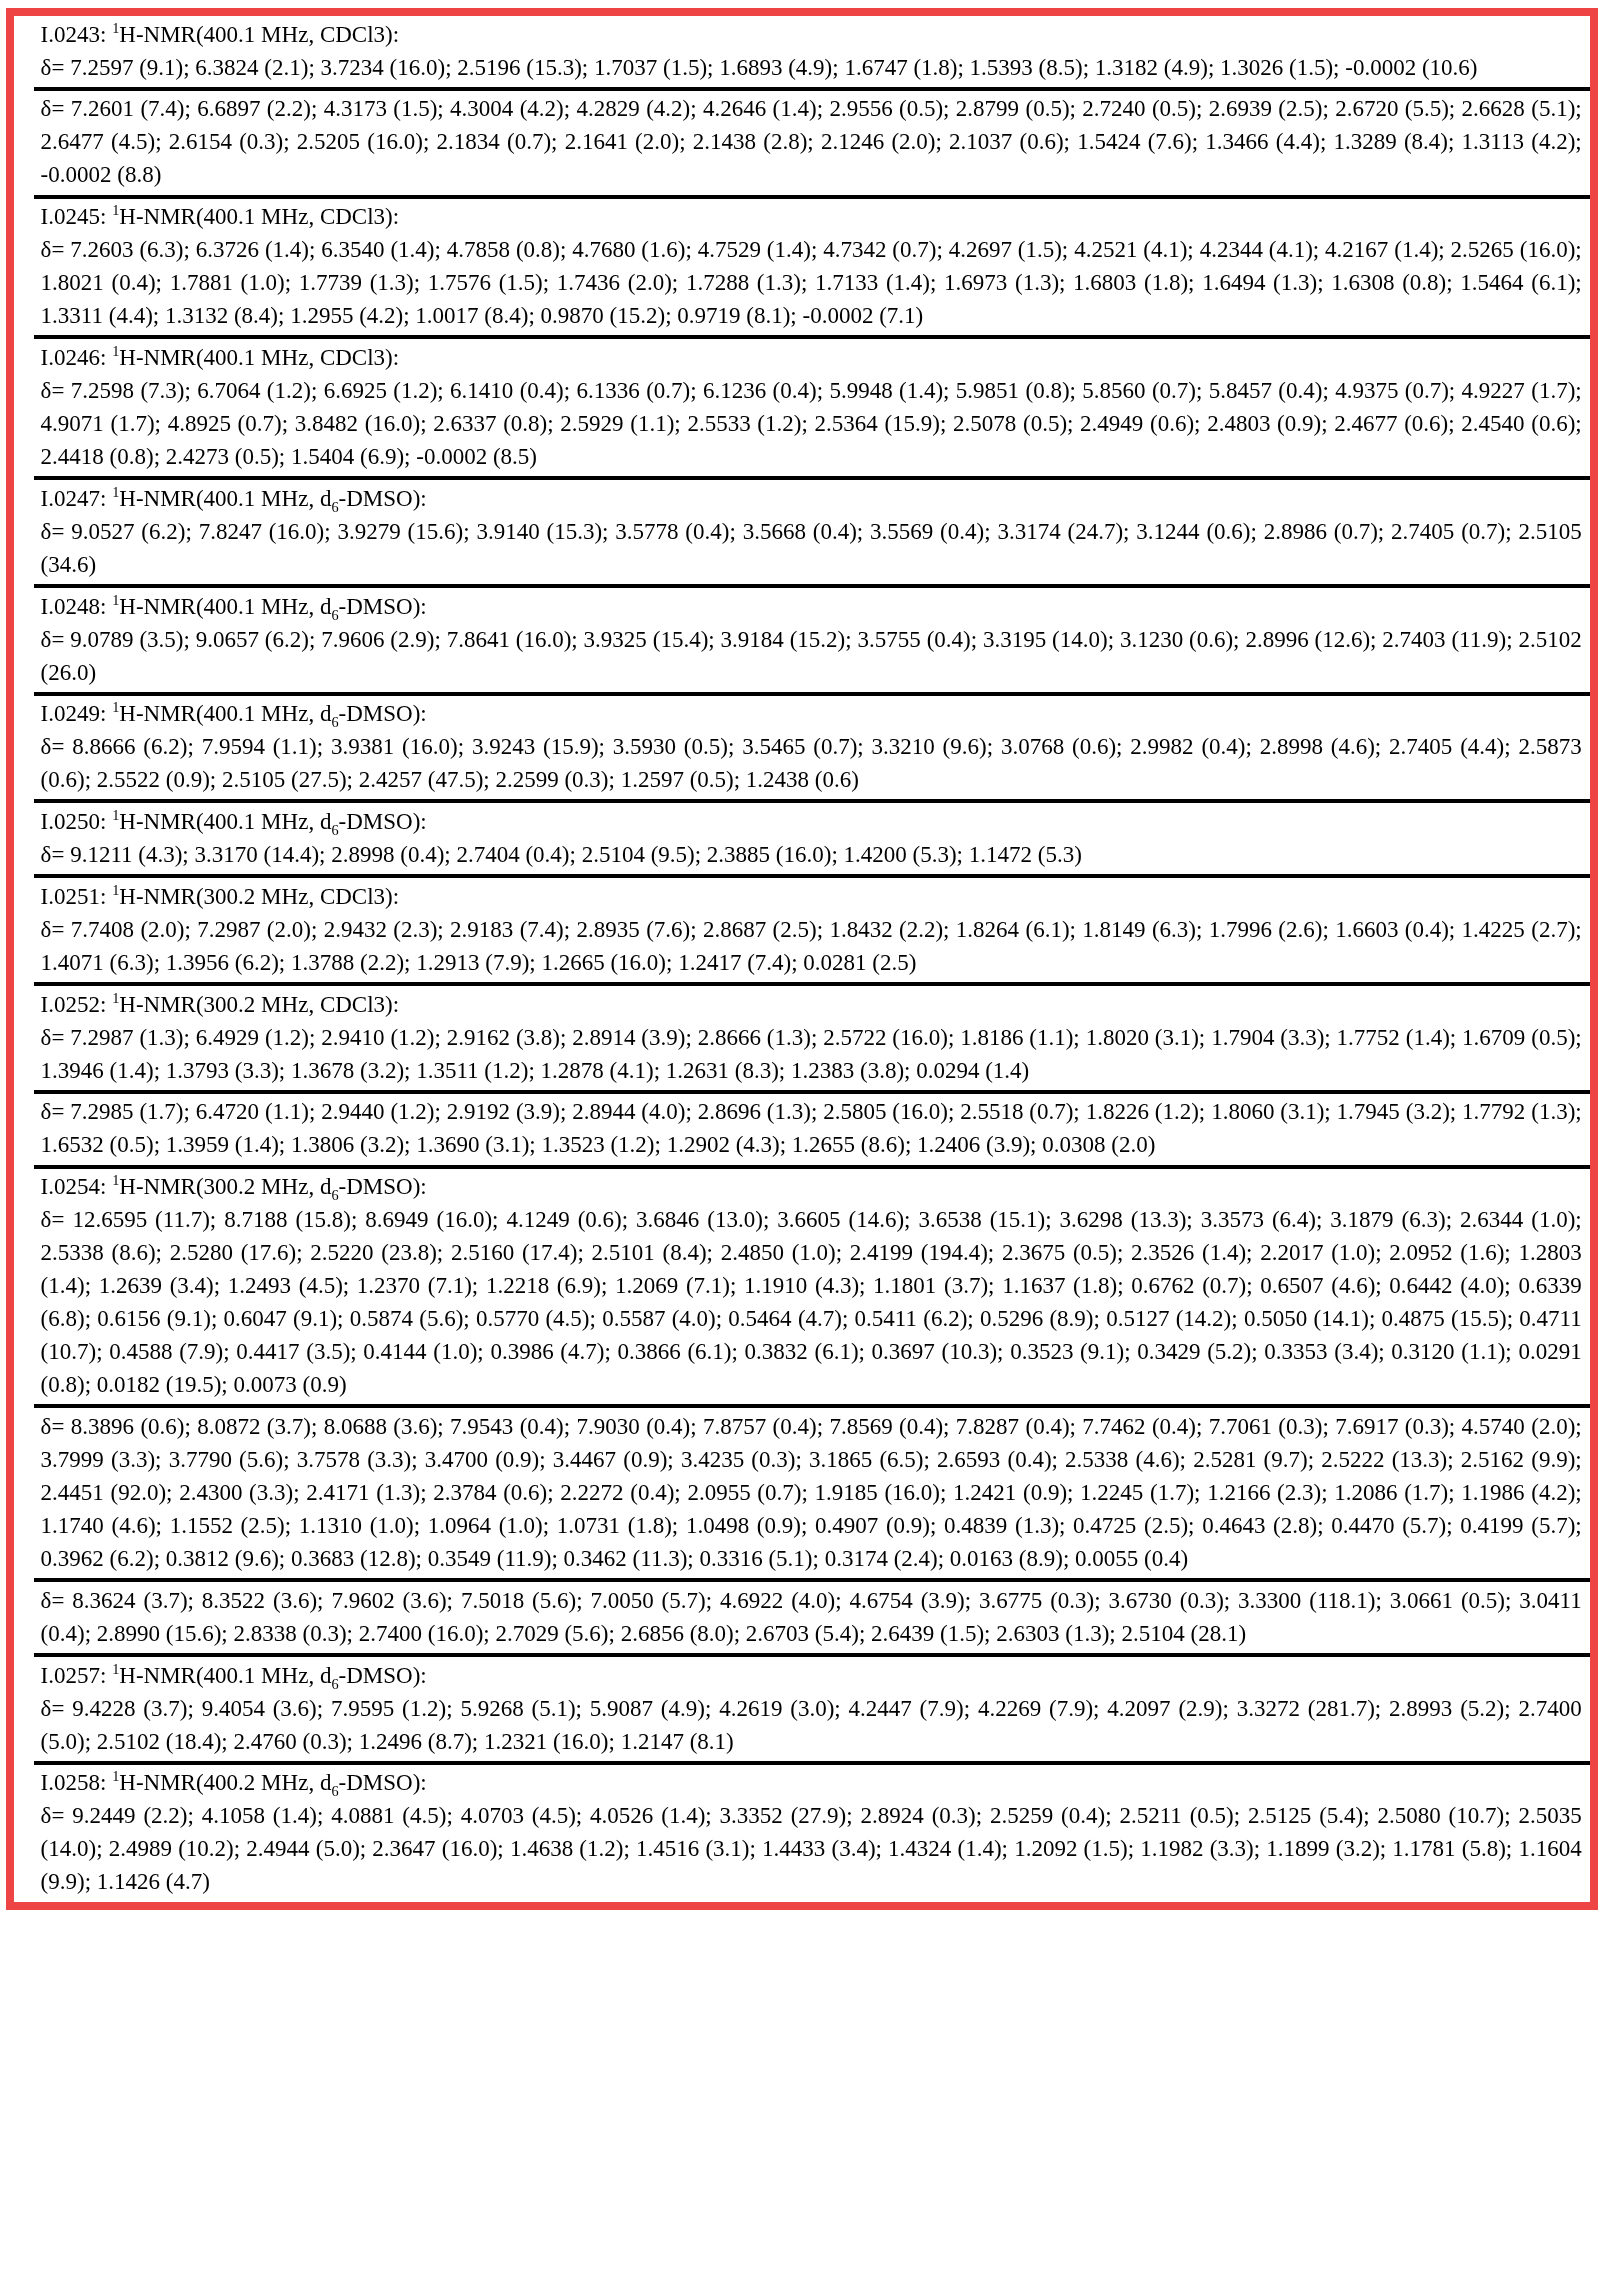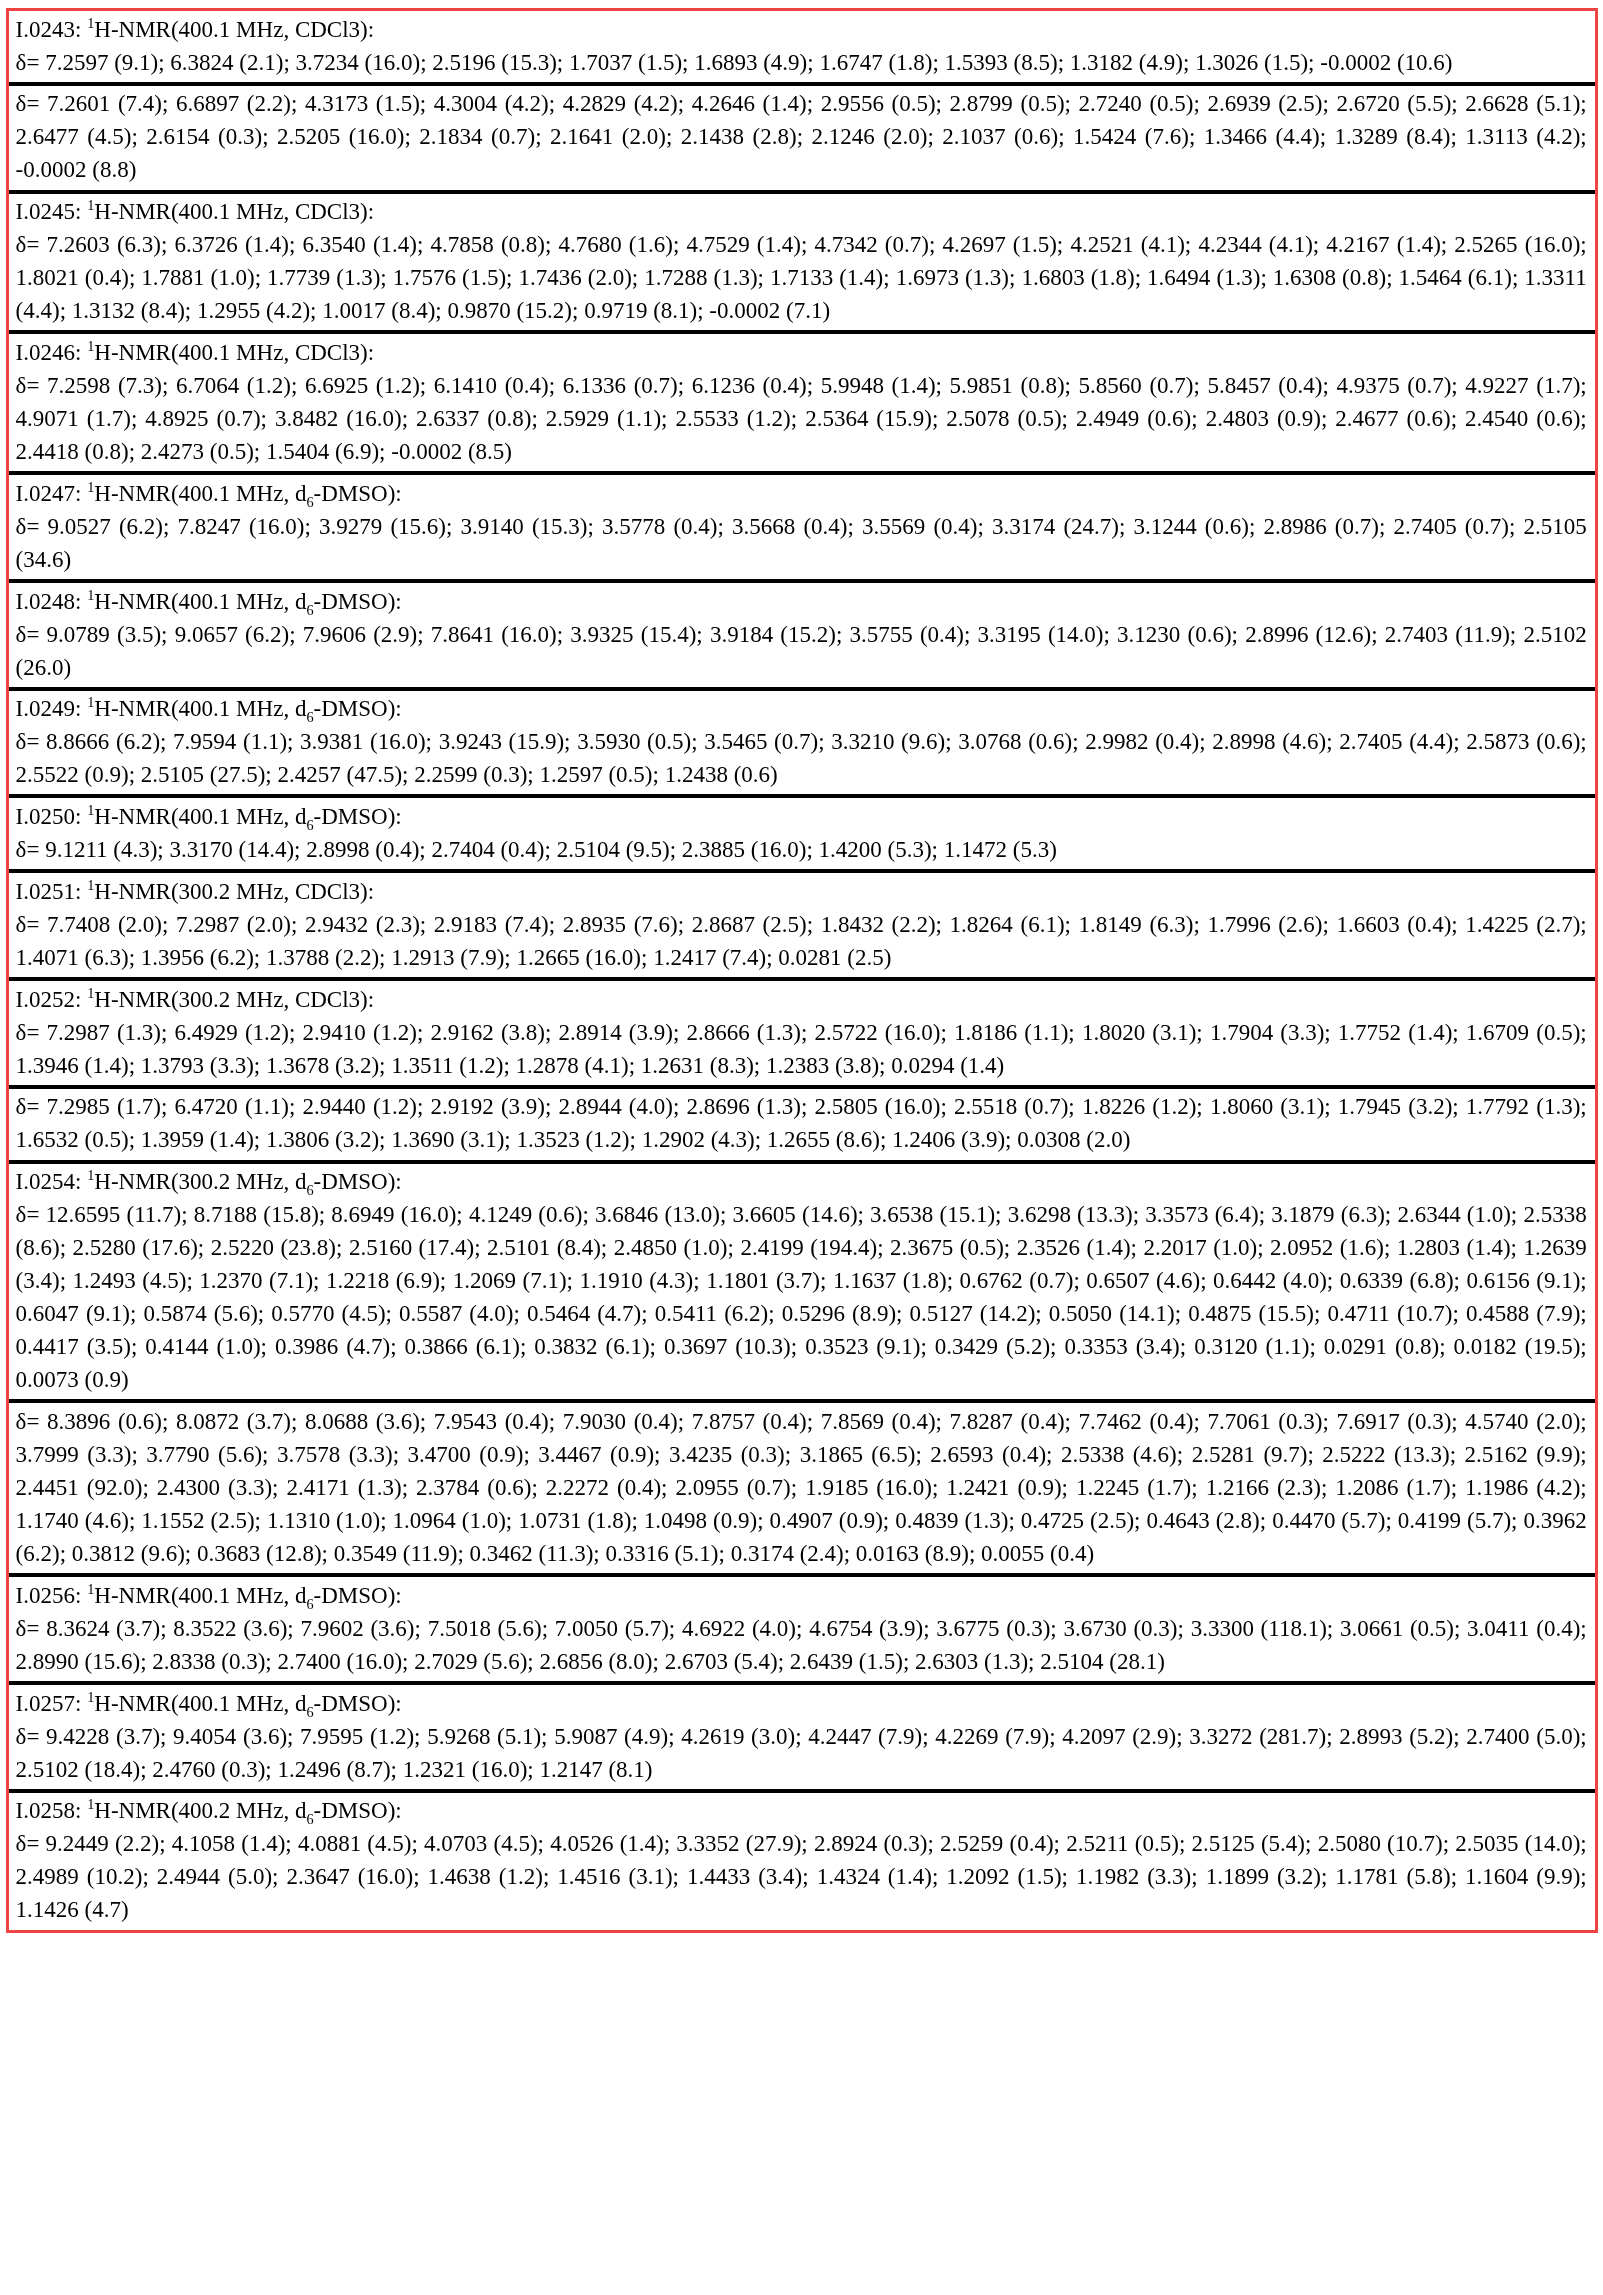--- a/index.html
+++ b/index.html
@@ -12,23 +12,24 @@
     height: 2295px;
     box-sizing: border-box;
     padding: 8px 6.3px;
     font-family: "Liberation Serif", "DejaVu Serif", serif;
     font-size: 23px;
     line-height: 33px;
     color: #000000;
     overflow: hidden;
   }
   .nmr-table {
-    border: 3px solid #ef4444;
+    border: 8px solid #ef4444;
     width: 100%;
     box-sizing: border-box;
+    padding-left: 20px;
   }
   .entry {
     border-bottom: 4px solid #000000;
     padding: 1.6px 8px 3.2px 6.3px;
   }
   .entry:last-child {
     border-bottom: none;
   }
   .entry-header {
     text-align: left;
@@ -108,21 +109,20 @@
   <div class="entry">
     <div class="entry-header"><span>I.0254</span><span>: </span><sup>1</sup><span>H-NMR(300.2 MHz, d<sub>6</sub>-DMSO):</span></div>
     <div class="entry-shifts"><span>δ=</span><span> 12.6595 (11.7); 8.7188 (15.8); 8.6949 (16.0); 4.1249 (0.6); 3.6846 (13.0); 3.6605 (14.6); 3.6538 (15.1); 3.6298 (13.3); 3.3573 (6.4); 3.1879 (6.3); 2.6344 (1.0); 2.5338 (8.6); 2.5280 (17.6); 2.5220 (23.8); 2.5160 (17.4); 2.5101 (8.4); 2.4850 (1.0); 2.4199 (194.4); 2.3675 (0.5); 2.3526 (1.4); 2.2017 (1.0); 2.0952 (1.6); 1.2803 (1.4); 1.2639 (3.4); 1.2493 (4.5); 1.2370 (7.1); 1.2218 (6.9); 1.2069 (7.1); 1.1910 (4.3); 1.1801 (3.7); 1.1637 (1.8); 0.6762 (0.7); 0.6507 (4.6); 0.6442 (4.0); 0.6339 (6.8); 0.6156 (9.1); 0.6047 (9.1); 0.5874 (5.6); 0.5770 (4.5); 0.5587 (4.0); 0.5464 (4.7); 0.5411 (6.2); 0.5296 (8.9); 0.5127 (14.2); 0.5050 (14.1); 0.4875 (15.5); 0.4711 (10.7); 0.4588 (7.9); 0.4417 (3.5); 0.4144 (1.0); 0.3986 (4.7); 0.3866 (6.1); 0.3832 (6.1); 0.3697 (10.3); 0.3523 (9.1); 0.3429 (5.2); 0.3353 (3.4); 0.3120 (1.1); 0.0291 (0.8); 0.0182 (19.5); 0.0073 (0.9)</span></div>
   </div>
 
   <div class="entry">
     <div class="entry-shifts"><span>δ=</span><span> 8.3896 (0.6); 8.0872 (3.7); 8.0688 (3.6); 7.9543 (0.4); 7.9030 (0.4); 7.8757 (0.4); 7.8569 (0.4); 7.8287 (0.4); 7.7462 (0.4); 7.7061 (0.3); 7.6917 (0.3); 4.5740 (2.0); 3.7999 (3.3); 3.7790 (5.6); 3.7578 (3.3); 3.4700 (0.9); 3.4467 (0.9); 3.4235 (0.3); 3.1865 (6.5); 2.6593 (0.4); 2.5338 (4.6); 2.5281 (9.7); 2.5222 (13.3); 2.5162 (9.9); 2.4451 (92.0); 2.4300 (3.3); 2.4171 (1.3); 2.3784 (0.6); 2.2272 (0.4); 2.0955 (0.7); 1.9185 (16.0); 1.2421 (0.9); 1.2245 (1.7); 1.2166 (2.3); 1.2086 (1.7); 1.1986 (4.2); 1.1740 (4.6); 1.1552 (2.5); 1.1310 (1.0); 1.0964 (1.0); 1.0731 (1.8); 1.0498 (0.9); 0.4907 (0.9); 0.4839 (1.3); 0.4725 (2.5); 0.4643 (2.8); 0.4470 (5.7); 0.4199 (5.7); 0.3962 (6.2); 0.3812 (9.6); 0.3683 (12.8); 0.3549 (11.9); 0.3462 (11.3); 0.3316 (5.1); 0.3174 (2.4); 0.0163 (8.9); 0.0055 (0.4)</span></div>
   </div>
 
   <div class="entry">
-    <div class="entry-header"><span>I.0256</span><span>: </span><sup>1</sup><span>H-NMR(400.1 MHz, d<sub>6</sub>-DMSO):</span></div>
     <div class="entry-shifts"><span>δ=</span><span> 8.3624 (3.7); 8.3522 (3.6); 7.9602 (3.6); 7.5018 (5.6); 7.0050 (5.7); 4.6922 (4.0); 4.6754 (3.9); 3.6775 (0.3); 3.6730 (0.3); 3.3300 (118.1); 3.0661 (0.5); 3.0411 (0.4); 2.8990 (15.6); 2.8338 (0.3); 2.7400 (16.0); 2.7029 (5.6); 2.6856 (8.0); 2.6703 (5.4); 2.6439 (1.5); 2.6303 (1.3); 2.5104 (28.1)</span></div>
   </div>
 
   <div class="entry">
     <div class="entry-header"><span>I.0257</span><span>: </span><sup>1</sup><span>H-NMR(400.1 MHz, d<sub>6</sub>-DMSO):</span></div>
     <div class="entry-shifts"><span>δ=</span><span> 9.4228 (3.7); 9.4054 (3.6); 7.9595 (1.2); 5.9268 (5.1); 5.9087 (4.9); 4.2619 (3.0); 4.2447 (7.9); 4.2269 (7.9); 4.2097 (2.9); 3.3272 (281.7); 2.8993 (5.2); 2.7400 (5.0); 2.5102 (18.4); 2.4760 (0.3); 1.2496 (8.7); 1.2321 (16.0); 1.2147 (8.1)</span></div>
   </div>
 
   <div class="entry">
     <div class="entry-header"><span>I.0258</span><span>: </span><sup>1</sup><span>H-NMR(400.2 MHz, d<sub>6</sub>-DMSO):</span></div>

